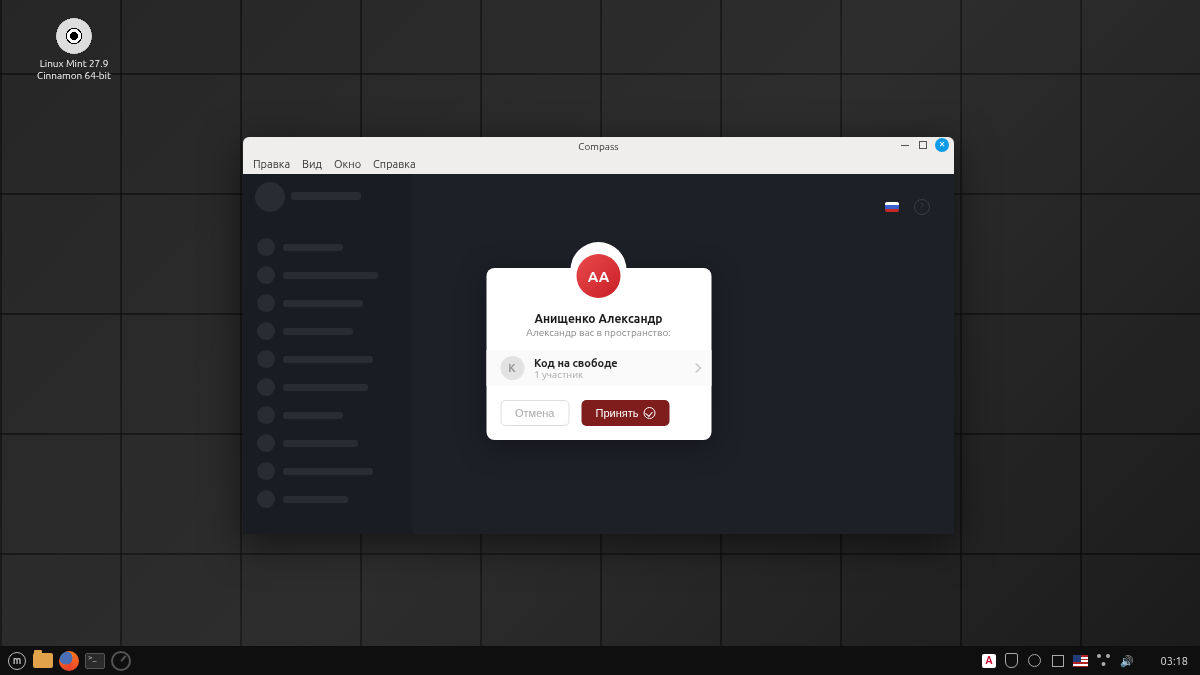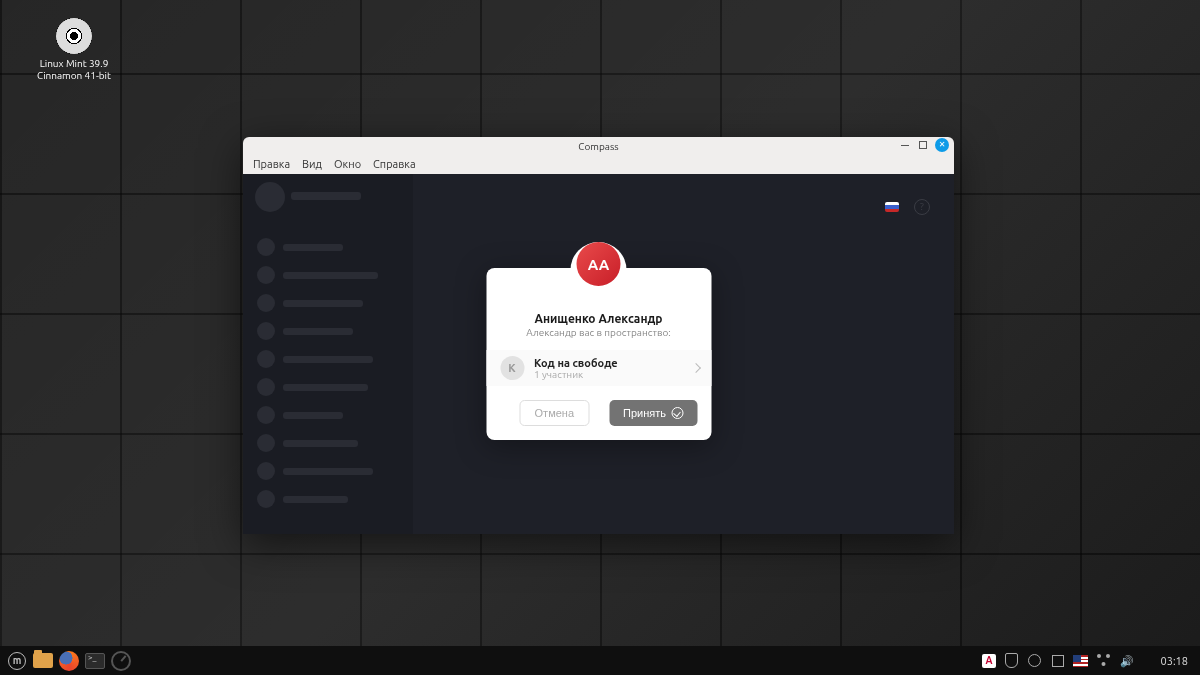--- a/index.html
+++ b/index.html
@@ -75,43 +75,43 @@
 
   
   .card {
     position:absolute; left:50%; top:50%; transform:translate(-50%,-50%);
     width:225px; background:#fff; border-radius:8px;
     padding: 44px 14px 14px; box-shadow:0 6px 30px rgba(0,0,0,0.35);
   }
   .avatar-outer{
     position:absolute; top:-26px; left:50%; transform:translateX(-50%);
     width:56px;height:56px;border-radius:50%;background:#fff;
-    display:flex;align-items:flex-start;justify-content:center;
+    display:flex;align-items:flex-end;justify-content:center;
   }
   .avatar{
     width:44px;height:44px;border-radius:50%;
     background:linear-gradient(135deg,#e94b4b,#c81e28);
     color:#fff;font-weight:600;font-size:15px;
     display:flex;align-items:center;justify-content:center;
   }
   .inv-name{text-align:center;font-size:12px;font-weight:600;color:#1a1a1a;}
   .inv-sub{text-align:center;font-size:10px;color:#888;margin-top:2px;margin-bottom:12px;}
   .space-row{
     display:flex;align-items:center;gap:10px;padding:6px 0;margin:0 -14px;padding-left:14px;padding-right:14px;background:#fafafa;position:relative;
   }
   .space-row::after{content:"";position:absolute;right:12px;top:50%;width:6px;height:6px;border-right:1.5px solid #bbb;border-bottom:1.5px solid #bbb;transform:translateY(-50%) rotate(-45deg);}
   .space-av{width:24px;height:24px;border-radius:50%;background:#e2e2e2;color:#999;font-size:11px;display:flex;align-items:center;justify-content:center;font-weight:600;}
   .space-name{font-size:11px;font-weight:600;color:#222;}
   .space-members{font-size:10px;color:#aaa;}
   .desc{font-size:10px;color:#555;line-height:1.35;margin-top:12px;}
   .desc + .desc{margin-top:8px;}
-  .btns{display:flex;justify-content:flex-end;margin-top:14px;gap:20px;}
+  .btns{display:flex;justify-content:flex-start;margin-top:14px;gap:12px;}
   .btn{flex:0 0 auto;padding:6px 14px;border-radius:5px;font-size:11px;cursor:pointer;border:none;}
   .btn.cancel{background:#fff;border:1px solid #ddd;color:#aaa;}
-  .btn.accept{background:#737373;color:#fff;display:flex;align-items:center;gap:5px;}
+  .btn.accept{background:#7f1d1d;color:#fff;display:flex;align-items:center;gap:5px;}
   .check{width:12px;height:12px;border:1.3px solid #fff;border-radius:50%;position:relative;}
   .check::after{content:"";position:absolute;left:2.5px;top:2px;width:4px;height:5px;border-right:1.3px solid #fff;border-bottom:1.3px solid #fff;transform:rotate(40deg);}
 
   
   .taskbar{
     position:absolute;left:0;right:0;bottom:0;height:29px;background:#0f0f0f;
     display:flex;align-items:center;padding:0 6px;color:#ddd;font-size:11px;
   }
   .tb-left{display:flex;align-items:center;gap:4px;}
   .tb-right{margin-left:auto;display:flex;align-items:center;gap:8px;}
@@ -136,22 +136,22 @@
   .vol::before{content:"🔊";font-size:11px;color:#ccc;}
   .square{width:12px;height:12px;border:1.3px solid #aaa;}
   .dotcirc{width:13px;height:13px;border:1.3px solid #aaa;border-radius:50%;}
   .angular-tr{width:14px;height:14px;background:#fff;border-radius:2px;display:flex;align-items:center;justify-content:center;color:#c3002f;font-size:10px;font-weight:bold;}
 </style>
 </head>
 <body>
 
 <div class="desktop-icon">
   <div class="disc"></div>
-  <div>Linux Mint 39.9</div>
-  <div>Cinnamon 41-bit</div>
+  <div>Linux Mint 27.9</div>
+  <div>Cinnamon 64-bit</div>
 </div>
 
 <div class="window">
   <div class="titlebar">
     <span>Compass</span>
     <div class="title-controls">
       <div class="tc min"></div>
       <div class="tc max"></div>
       <div class="tc close"></div>
     </div>

